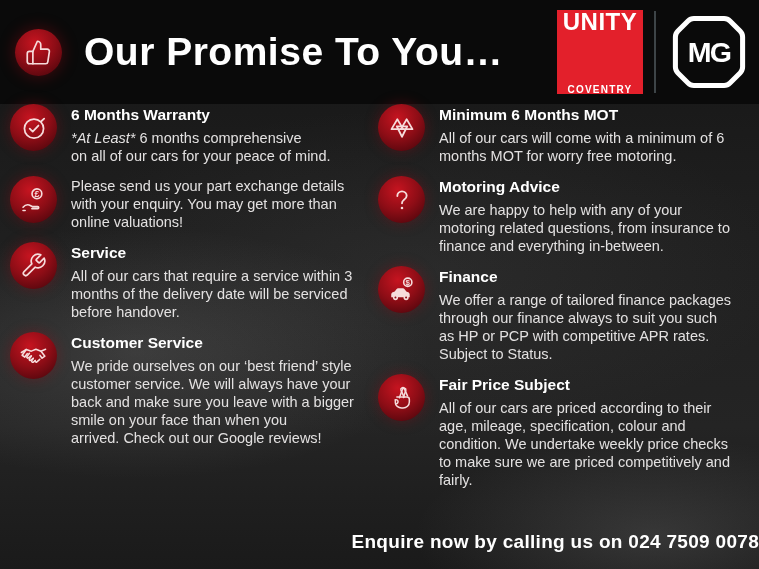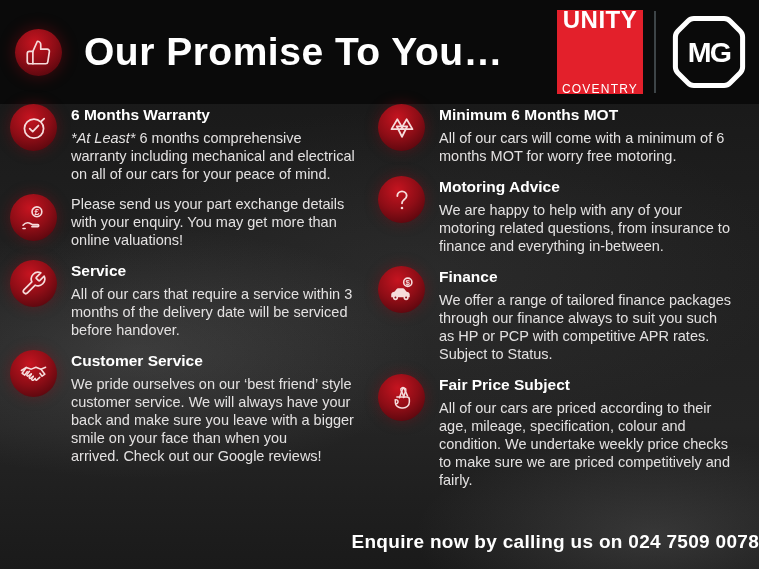--- a/index.html
+++ b/index.html
@@ -26,21 +26,21 @@
   }
   .page-title{
     color:#fff;font-size:39px;font-weight:bold;letter-spacing:.5px;
     margin-left:22px;white-space:nowrap;flex:1;
   }
   .unity-box{
     width:86px;height:84px;background:#e3202b;flex:none;
     display:flex;flex-direction:column;align-items:center;justify-content:center;gap:40px;
   }
   .unity-name{color:#fff;font-weight:bold;font-size:24px;letter-spacing:.5px;line-height:24px;}
-  .unity-sub{color:#fff;font-weight:normal;font-size:12px;letter-spacing:1.2px;margin-top:10px;}
+  .unity-sub{color:#fff;font-weight:bold;font-size:10px;letter-spacing:1.2px;margin-top:10px;}
   .logo-divider{width:2px;height:82px;background:#3d4447;margin:0 11px;flex:none;}
   .mg-logo{flex:none;width:84px;height:84px;}
   
   .main{
     position:absolute;top:104px;left:0;right:0;bottom:54px;
     display:flex;padding:0 4px 0 10px;box-sizing:border-box;
   }
   .col{box-sizing:border-box;}
   .col-left{width:368px;flex:none;}
   .col-right{flex:1;}
@@ -96,21 +96,20 @@
         <div class="icon-circle">
           <svg width="28" height="28" viewBox="0 0 24 24" fill="none" stroke="#f6dcdc" stroke-width="1.5" stroke-linecap="round" stroke-linejoin="round">
             <circle cx="12" cy="12.5" r="8.2"></circle>
             <path d="m8.3 12.5 2.6 2.6 4.9-5.2"></path>
             <path d="m18.3 6.2 2.4-2.2"></path>
           </svg>
         </div>
         <div class="sec-text">
           <div class="sec-heading">6 Months Warranty</div>
           <div class="sec-line"><em>*At Least*</em><span> 6 months comprehensive</span></div>
-          <div class="sec-line">warranty including mechanical and electrical</div>
           <div class="sec-line">on all of our cars for your peace of mind.</div>
         </div>
       </div>
 
       <div class="section">
         <div class="icon-circle">
           <svg width="28" height="28" viewBox="0 0 24 24" fill="none" stroke="#f6dcdc" stroke-width="1.4" stroke-linecap="round" stroke-linejoin="round">
             <circle cx="14.5" cy="6.7" r="4.2"></circle>
             <text x="14.5" y="9.4" text-anchor="middle" font-size="7.5" font-weight="bold" fill="#f6dcdc" stroke="none" font-family="Liberation Sans, sans-serif">£</text>
             <path d="M2.6 18.2c1.9-2.2 4.4-2.6 6.6-1.3l1.4.8h4.6c1.1 0 1.1 1.7 0 1.7h-5"></path>

